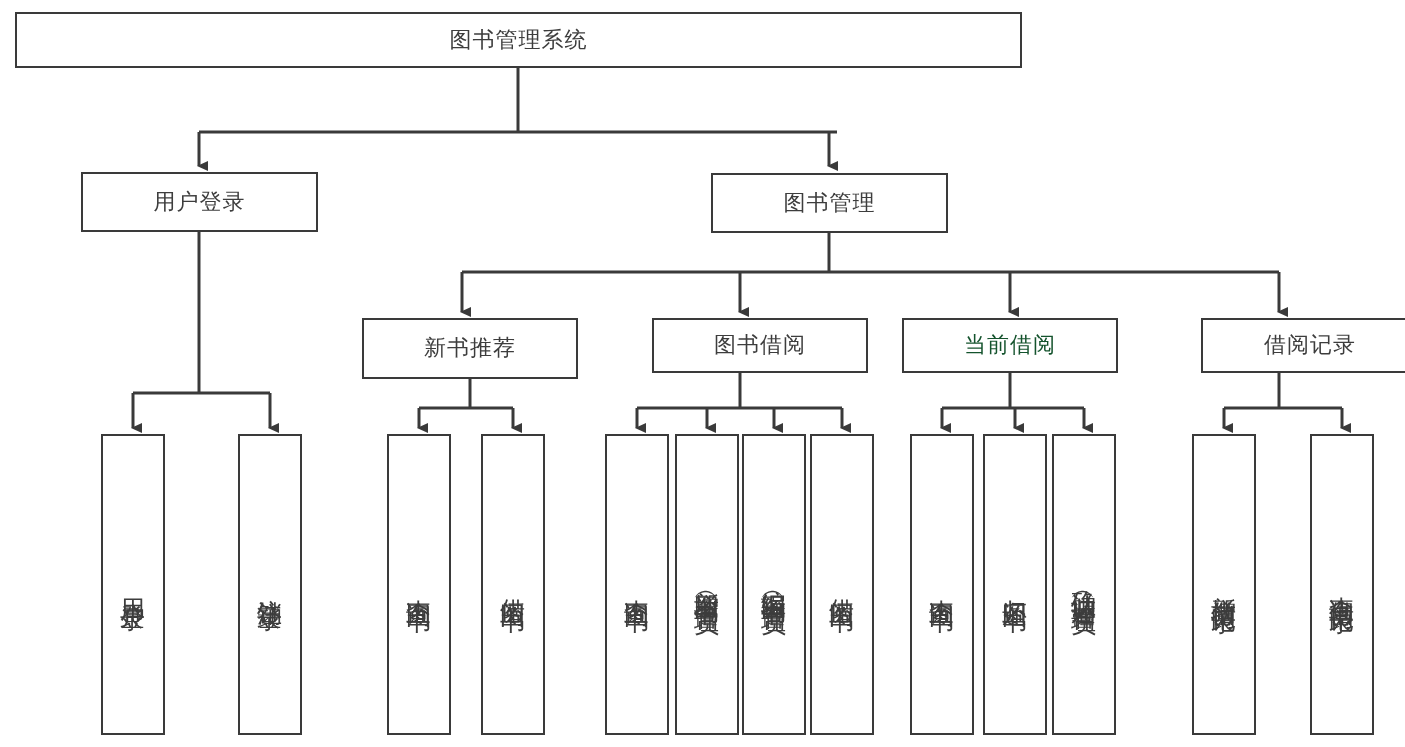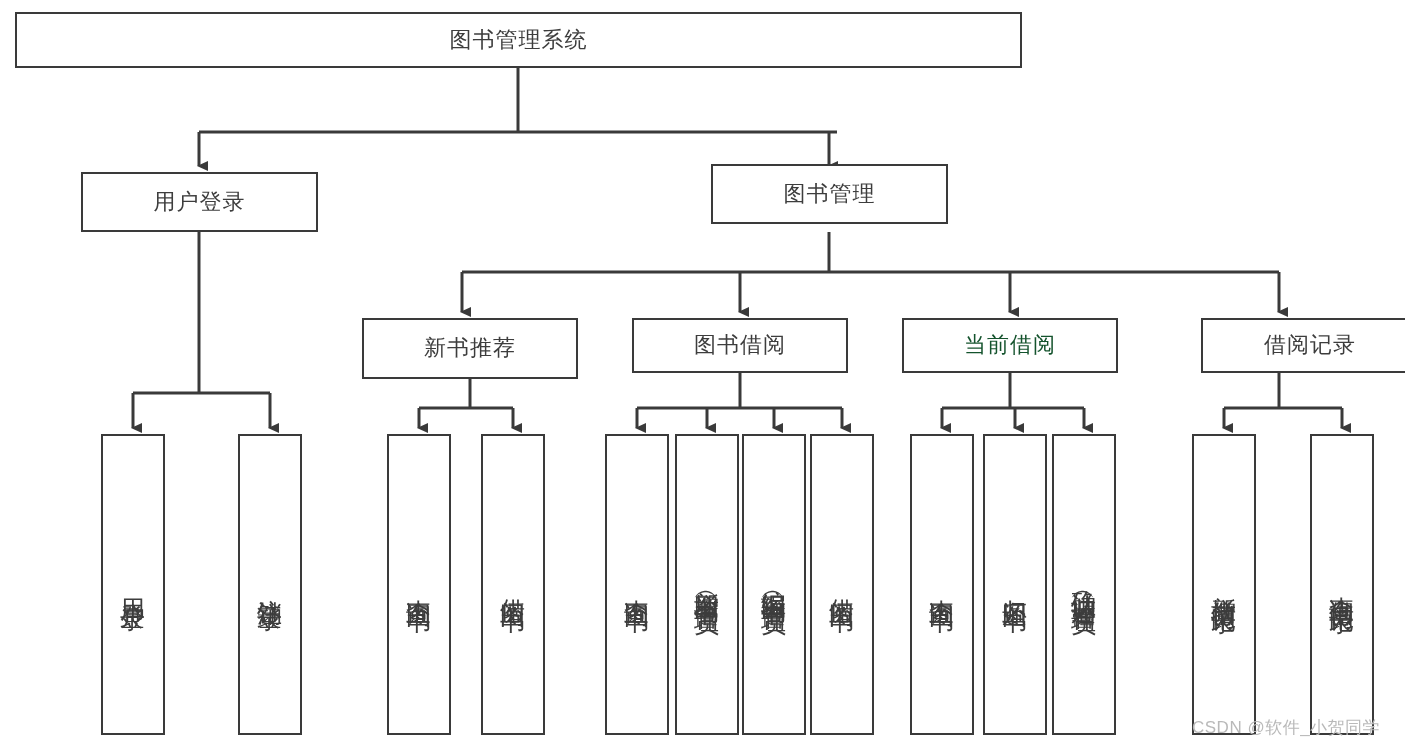--- a/index.html
+++ b/index.html
@@ -118,28 +118,28 @@
     </g>
   </svg>
 
   <div class="node horiz" style="left: 15px; top: 12px; width: 1007px; height: 56px; border-color: rgb(58, 58, 58); background: rgb(255, 255, 255); color: rgb(61, 61, 61);">
     <span class="label">图书管理系统</span>
   </div>
 
   <div class="node horiz" style="left: 81px; top: 172px; width: 237px; height: 60px; border-color: rgb(58, 58, 58); background: rgb(255, 255, 255); color: rgb(61, 61, 61);">
     <span class="label">用户登录</span>
   </div>
-  <div class="node horiz" style="left: 711px; top: 164px; width: 237px; height: 60px; border-color: rgb(58, 58, 58); background: rgb(255, 255, 255); color: rgb(61, 61, 61);">
+  <div class="node horiz" style="left: 711px; top: 173px; width: 237px; height: 60px; border-color: rgb(58, 58, 58); background: rgb(255, 255, 255); color: rgb(61, 61, 61);">
     <span class="label">图书管理</span>
   </div>
 
   <div class="node horiz" style="left: 362px; top: 318px; width: 216px; height: 61px; border-color: rgb(58, 58, 58); background: rgb(255, 255, 255); color: rgb(61, 61, 61);">
     <span class="label">新书推荐</span>
   </div>
-  <div class="node horiz" style="left: 632px; top: 318px; width: 216px; height: 55px; border-color: rgb(58, 58, 58); background: rgb(255, 255, 255); color: rgb(61, 61, 61);">
+  <div class="node horiz" style="left: 652px; top: 318px; width: 216px; height: 55px; border-color: rgb(58, 58, 58); background: rgb(255, 255, 255); color: rgb(61, 61, 61);">
     <span class="label">图书借阅</span>
   </div>
   <div class="node horiz" style="left: 902px; top: 318px; width: 216px; height: 55px; border-color: rgb(58, 58, 58); background: rgb(255, 255, 255); color: #14532d;">
     <span class="label">当前借阅</span>
   </div>
   <div class="node horiz" style="left: 1170px; top: 318px; width: 218px; height: 55px; border-color: rgb(58, 58, 58); background: rgb(255, 255, 255); color: rgb(61, 61, 61); margin-left: 31px;">
     <span class="label">借阅记录</span>
   </div>
 
   <div class="node vert" style="left: 101px; top: 434px; width: 64px; height: 301px; border-color: rgb(58, 58, 58); background: rgb(255, 255, 255); color: rgb(61, 61, 61);">
@@ -175,15 +175,14 @@
   <div class="node vert" style="left: 1052px; top: 434px; width: 64px; height: 301px; border-color: rgb(58, 58, 58); background: rgb(255, 255, 255); color: rgb(61, 61, 61);">
     <span class="label">确认归还（管理员）</span>
   </div>
   <div class="node vert" style="left: 1192px; top: 434px; width: 64px; height: 301px; border-color: rgb(58, 58, 58); background: rgb(255, 255, 255); color: rgb(61, 61, 61);">
     <span class="label">新增借阅记录</span>
   </div>
   <div class="node vert" style="left: 1310px; top: 434px; width: 64px; height: 301px; border-color: rgb(58, 58, 58); background: rgb(255, 255, 255); color: rgb(61, 61, 61);">
     <span class="label">查询借阅记录</span>
   </div>
 
-  <div class="watermark" style="left: 1192px; top: 716px; color: rgb(185, 185, 185);">CSDN @软件_小贺同学</div>
 
 </div>
 
 </body></html>

